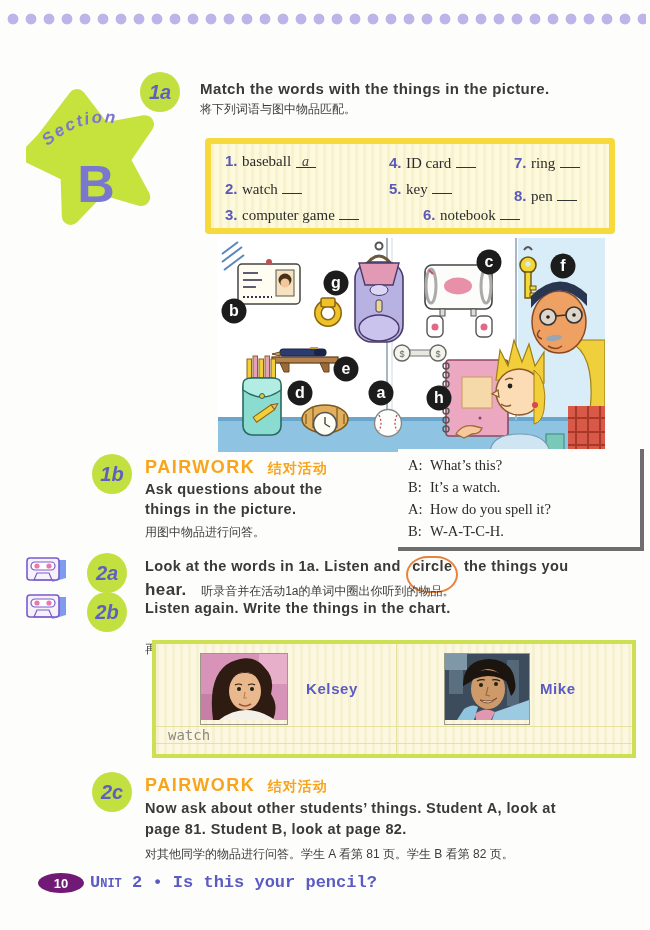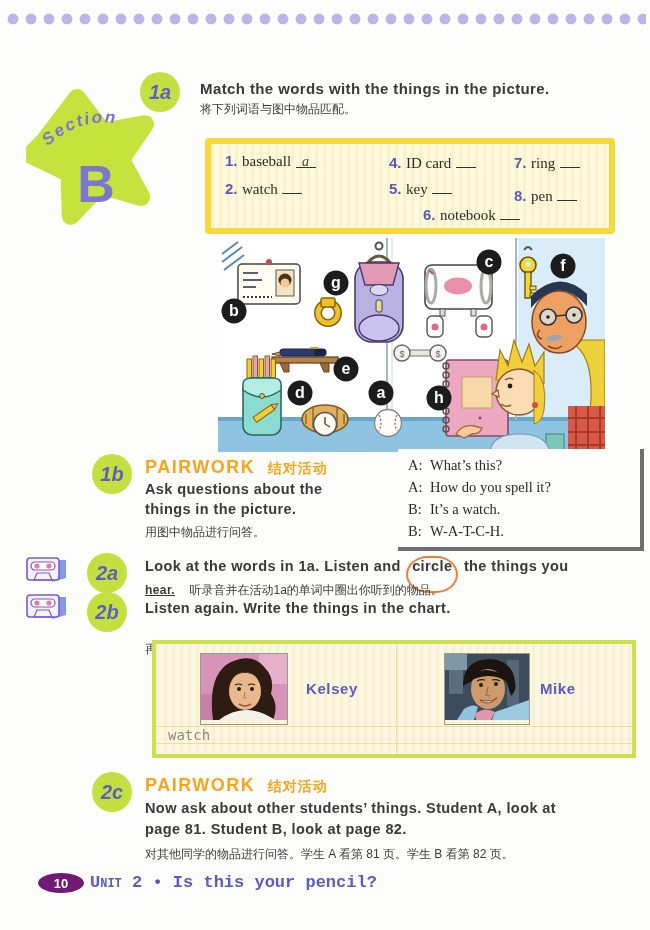--- a/index.html
+++ b/index.html
@@ -86,20 +86,25 @@
 
 <div class="abs wordbox">
   <div class="word-item" style="left:14px;top:8px;">
     <span class="word-num">1.</span>
     <span class="word-text">baseball</span>
     <span class="blank"><span class="answer">a</span></span>
   </div>
   <div class="word-item" style="left:14px;top:34px;">
     <span class="word-num">2.</span>
     <span class="word-text">watch</span>
+    <span class="blank"><span class="answer"></span></span>
+  </div>
+  <div class="word-item" style="left:14px;top:60px;">
+    <span class="word-num">3.</span>
+    <span class="word-text">computer game</span>
     <span class="blank"><span class="answer"></span></span>
   </div>
   <div class="word-item" style="left:178px;top:8px;">
     <span class="word-num">4.</span>
     <span class="word-text">ID card</span>
     <span class="blank"><span class="answer"></span></span>
   </div>
   <div class="word-item" style="left:178px;top:34px;">
     <span class="word-num">5.</span>
     <span class="word-text">key</span>
@@ -346,24 +351,24 @@
 </div>
 <div class="abs title-bold" style="left:145px;top:481px;font-size:14.5px;">Ask questions about the</div>
 <div class="abs title-bold" style="left:145px;top:501px;font-size:14.5px;">things in the picture.</div>
 <div class="abs zh" style="left:145px;top:524px;">用图中物品进行问答。</div>
 
 <div class="abs dialog">
   <div class="line">
     <span class="spk">A:</span><span>What’s this?</span>
   </div>
   <div class="line">
+    <span class="spk">B:</span><span>It’s a watch.</span>
+  </div>
+  <div class="line">
     <span class="spk">A:</span><span>How do you spell it?</span>
-  </div>
-  <div class="line">
-    <span class="spk">B:</span><span>It’s a watch.</span>
   </div>
   <div class="line">
     <span class="spk">B:</span><span>W-A-T-C-H.</span>
   </div>
 </div>
 
 <div class="abs" style="left:26px;top:556px;">
   <svg width="40" height="30" viewBox="0 0 40 30">
     <path d="M30,4 L40,4 L40,22 L26,26 Z" fill="#7f9bee"></path>
     <rect x="1" y="2" width="32" height="22" rx="3" fill="#f6f2fa" stroke="#7a5ad0" stroke-width="1.6"></rect>
@@ -375,21 +380,21 @@
 </div>
 <div class="abs badge" style="left:87px;top:553px;">
   <span>2a</span>
 </div>
 <div class="abs title-bold" style="left:145px;top:558px;font-size:14.5px;width:495px;">
   <span>Look at the words in 1a. Listen and</span>
   <span class="circled">circle</span>
   <span>the things you</span>
 </div>
 <div class="abs" style="left:145px;top:580px;">
-  <span class="title-bold" style="font-size:12px;text-decoration:underline;">hear.</span>
+  <span class="title-bold" style="font-size:17px;">hear.</span>
   <span class="zh" style="margin-left:10px;">听录音并在活动1a的单词中圈出你听到的物品。</span>
 </div>
 
 <div class="abs" style="left:26px;top:593px;">
   <svg width="40" height="30" viewBox="0 0 40 30">
     <path d="M30,4 L40,4 L40,22 L26,26 Z" fill="#7f9bee"></path>
     <rect x="1" y="2" width="32" height="22" rx="3" fill="#f6f2fa" stroke="#7a5ad0" stroke-width="1.6"></rect>
     <rect x="5" y="6" width="24" height="8" rx="4" fill="#fff" stroke="#7a5ad0" stroke-width="1.2"></rect>
     <circle cx="11" cy="10" r="2.6" fill="#e87aa8"></circle>
       <circle cx="23" cy="10" r="2.6" fill="#e87aa8"></circle>

